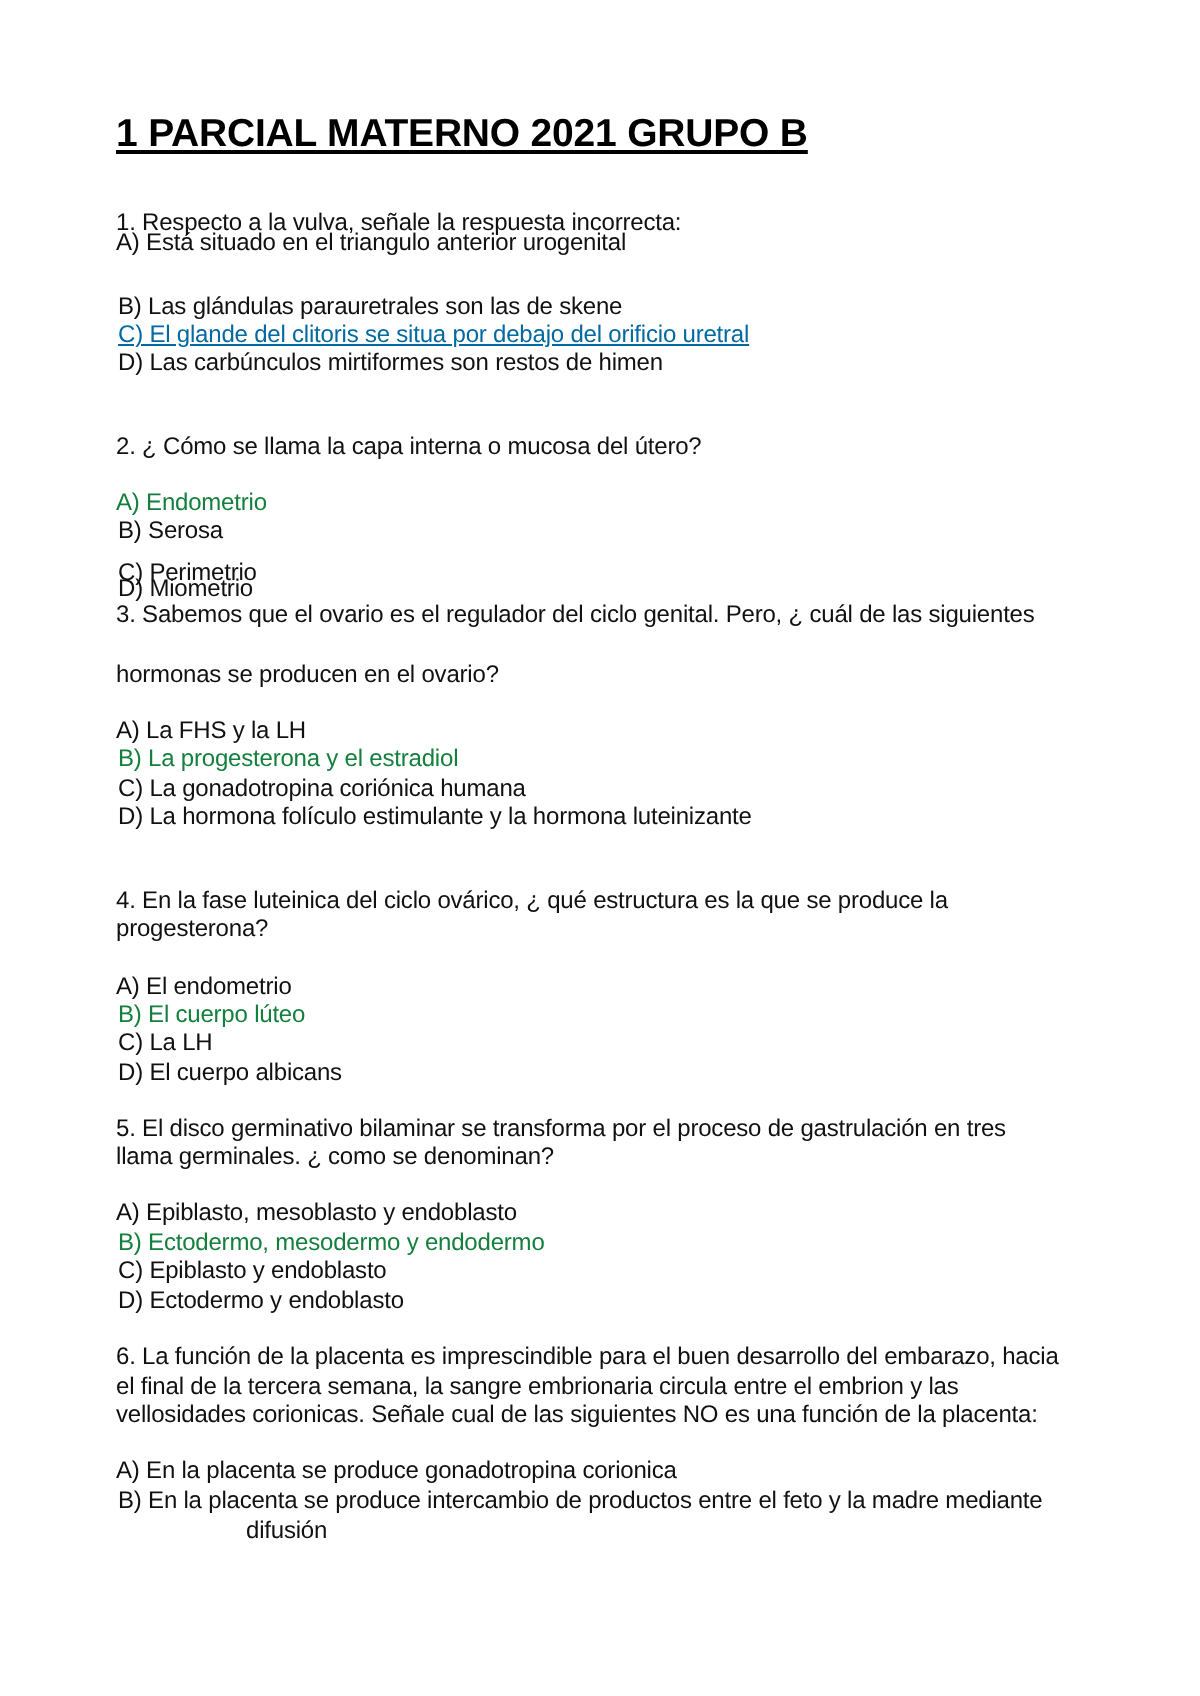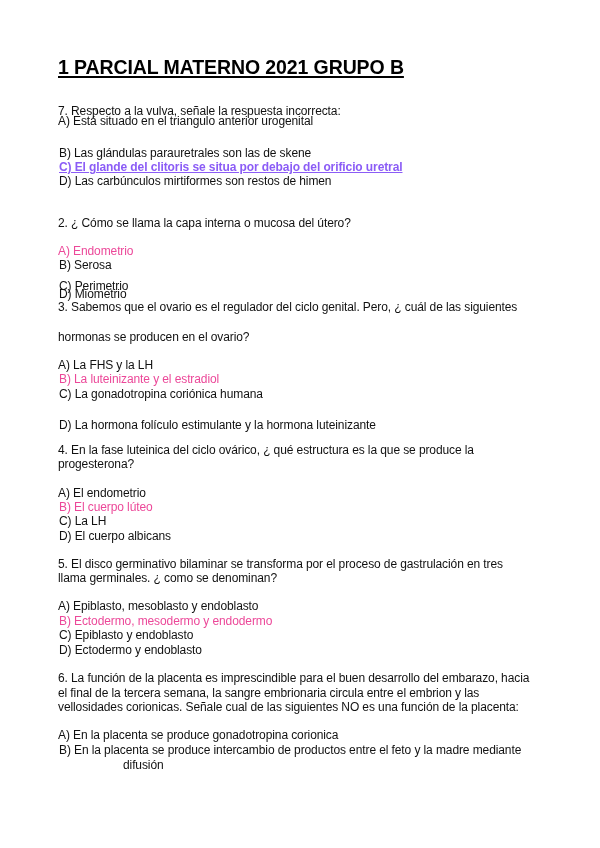--- a/index.html
+++ b/index.html
@@ -37,58 +37,58 @@
     .line {
       position: absolute;
       left: 58px;
       font-size: 12px;
       line-height: 14.4px;
       white-space: nowrap;
       letter-spacing: -0.1px;
     }
     .opt { left: 58px; }
     .opt.indent1 { left: 59px; }
-    .correct { color: #ec4899; }
+    .correct { color: #15803d; }
     .bold-u {
-      font-weight: bold;
+      font-weight: normal;
       text-decoration: underline;
-      color: #8b5cf6;
+      color: #0369a1;
     }
     .hang { left: 75px; margin-left: 48px; }
   </style>
 </head>
 <body>
 
 <div class="page">
 
   <div class="title">1 PARCIAL MATERNO 2021 GRUPO B</div>
 
   <div>
-    <div class="line" style="top:104px">7. Respecto a la vulva, señale la respuesta incorrecta:</div>
+    <div class="line" style="top:104px">1. Respecto a la vulva, señale la respuesta incorrecta:</div>
     <div class="line opt" style="top:114px">A) Está situado en el triangulo anterior urogenital</div>
     <div class="line opt indent1" style="top:146px">B) Las glándulas parauretrales son las de skene</div>
     <div class="line opt indent1 bold-u" style="top:160px">C) El glande del clitoris se situa por debajo del orificio uretral</div>
     <div class="line opt indent1" style="top:174px">D) Las carbúnculos mirtiformes son restos de himen</div>
   </div>
 
   <div>
     <div class="line" style="top:216px">2. ¿ Cómo se llama la capa interna o mucosa del útero?</div>
     <div class="line opt correct" style="top:244px">A) Endometrio</div>
     <div class="line opt indent1" style="top:258px">B) Serosa</div>
     <div class="line opt indent1" style="top:279px">C) Perimetrio</div>
     <div class="line opt indent1" style="top:287px">D) Miometrio</div>
   </div>
 
   <div>
     <div class="line" style="top:300px">3. Sabemos que el ovario es el regulador del ciclo genital. Pero, ¿ cuál de las siguientes</div>
     <div class="line" style="top:330px">hormonas se producen en el ovario?</div>
     <div class="line opt" style="top:358px">A) La FHS y la LH</div>
-    <div class="line opt indent1 correct" style="top:372px">B) La luteinizante y el estradiol</div>
+    <div class="line opt indent1 correct" style="top:372px">B) La progesterona y el estradiol</div>
     <div class="line opt indent1" style="top:387px">C) La gonadotropina coriónica humana</div>
-    <div class="line opt indent1" style="top:418px">D) La hormona folículo estimulante y la hormona luteinizante</div>
+    <div class="line opt indent1" style="top:401px">D) La hormona folículo estimulante y la hormona luteinizante</div>
   </div>
 
   <div>
     <div class="line" style="top:443px">4. En la fase luteinica del ciclo ovárico, ¿ qué estructura es la que se produce la</div>
     <div class="line" style="top:457px">progesterona?</div>
     <div class="line opt" style="top:486px">A) El endometrio</div>
     <div class="line opt indent1 correct" style="top:500px">B) El cuerpo lúteo</div>
     <div class="line opt indent1" style="top:514px">C) La LH</div>
     <div class="line opt indent1" style="top:529px">D) El cuerpo albicans</div>
   </div>

